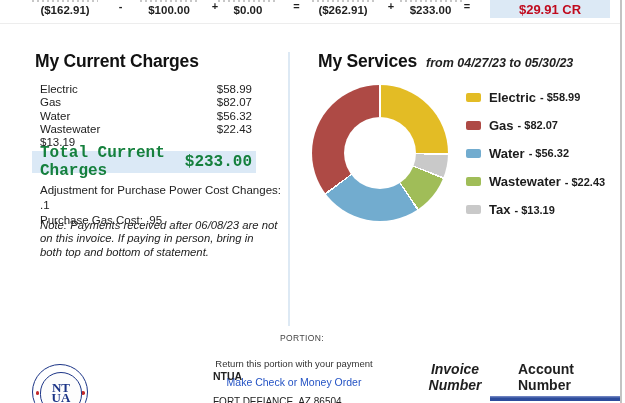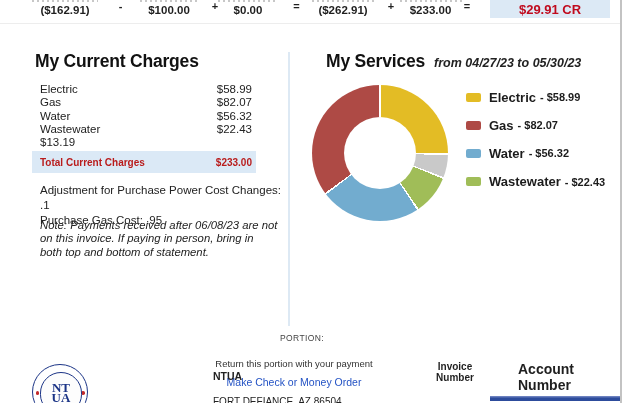--- a/index.html
+++ b/index.html
@@ -12,44 +12,44 @@
   .eq-result{position:absolute;left:490px;top:0;width:120px;height:18px;background:#dce9f5;text-align:center;}
   .eq-result span{font-size:13px;font-weight:bold;color:#c00b1e;line-height:19px;}
   .sliver{position:absolute;top:0;height:2px;background:repeating-linear-gradient(90deg,#9a9a9a 0 2px,transparent 2px 5px);opacity:.55;}
   .hdiv{position:absolute;left:0;top:23px;width:620px;height:1px;background:#ededed;}
 
   
   .cc-title{position:absolute;left:35px;top:51px;font-size:17.5px;font-weight:bold;color:#111;letter-spacing:-0.2px;}
   .cc-rows{position:absolute;left:40px;top:83px;width:212px;}
   .cc-row{display:flex;justify-content:space-between;font-size:11.5px;color:#222;line-height:13.3px;}
   .cc-total{position:absolute;left:32px;top:151px;width:224px;height:22px;background:#dbe9f6;display:flex;justify-content:space-between;align-items:center;box-sizing:border-box;padding:0 4px 0 8px;}
-  .cc-total span{font-size:10px;font-weight:bold;color:#b91c1c;}
+  .cc-total span{font-size:16px;font-weight:bold;color:#15803d;font-family:Liberation Mono, monospace;}
   .cc-adj{position:absolute;left:40px;top:183px;width:250px;font-size:11.5px;color:#222;line-height:14.8px;}
   .cc-note{position:absolute;left:40px;top:219px;width:238px;font-size:11.3px;font-style:italic;color:#222;line-height:13.4px;}
 
   .vdiv{position:absolute;left:288px;top:52px;width:2px;height:274px;background:#dde9f4;}
 
   
   .svc-title-wrap{position:absolute;left:318px;top:51px;}
-  .svc-title{font-size:17.5px;font-weight:bold;color:#111;letter-spacing:-0.2px;margin-left:8px;}
+  .svc-title{font-size:17.5px;font-weight:bold;color:#111;letter-spacing:-0.2px;}
   .svc-period{font-size:12.5px;font-weight:600;font-style:italic;color:#222;margin-left:9px;}
   .donut{position:absolute;left:312px;top:85px;width:136px;height:136px;border-radius:50%;}
   .donut-hole{position:absolute;left:32px;top:32px;width:72px;height:72px;border-radius:50%;background:#ffffff;}
   .legend{position:absolute;left:466px;top:89px;}
   .legend-row{display:flex;align-items:center;height:16px;margin-bottom:12.2px;}
   .legend-swatch{width:15px;height:9px;border-radius:2px;margin-right:8px;flex:0 0 auto;}
   .legend-name{font-size:13px;font-weight:bold;color:#1c1c1c;}
   .legend-amt{font-size:11px;font-weight:bold;color:#1c1c1c;margin-left:4px;}
 
   
   .portion{position:absolute;left:280px;top:333px;width:82px;text-align:left;font-size:8.5px;color:#444;letter-spacing:.4px;}
   .return-line{position:absolute;left:214px;top:358px;width:160px;text-align:center;font-size:9.5px;color:#333;}
   .check1{position:absolute;left:214px;top:376px;width:160px;text-align:center;font-size:10.5px;font-weight:normal;color:#2352c4;}
   .check2{position:absolute;left:214px;top:388px;width:160px;text-align:center;font-size:10.5px;font-weight:bold;color:#2352c4;margin-top:28px;}
-  .inv-label{position:absolute;left:418px;top:361px;width:74px;text-align:center;font-size:10px;font-weight:600;color:#1f1f1f;}
+  .inv-label{position:absolute;left:418px;top:361px;width:74px;text-align:center;font-size:14px;font-weight:600;color:#1f1f1f;font-style:italic;}
   .acct-label{position:absolute;left:518px;top:361px;width:82px;text-align:left;font-size:14px;font-weight:600;color:#1f1f1f;}
   .blue-bar{position:absolute;left:490px;top:396px;width:131px;height:4.5px;background:linear-gradient(180deg,#7d90c9 0%,#2d4c9c 45%);}
   .right-edge{position:absolute;left:620px;top:0;width:2px;height:403px;background:#c3c3c3;}
 
   
   .logo{position:absolute;left:32px;top:364px;width:56px;height:56px;}
   .logo-outer{position:absolute;inset:0;border:1.5px solid #1c3587;border-radius:50%;background:#fff;box-sizing:border-box;}
   .logo-inner{position:absolute;left:7px;top:7px;width:42px;height:42px;border:1.2px solid #1c3587;border-radius:50% 50% 46% 46%;background:#fdfdfd;box-sizing:border-box;display:flex;flex-direction:column;align-items:center;justify-content:center;}
   .logo-nt,.logo-ua{font-family:"Liberation Serif",serif;font-weight:bold;color:#1c3587;font-size:13px;line-height:10.5px;}
   .logo-dot{position:absolute;width:3.5px;height:3.5px;border-radius:50%;background:#c22a2a;top:26px;}
@@ -138,20 +138,25 @@
     <div class="legend-row">
       <span class="legend-swatch" style="background-color: rgb(114, 172, 207);"></span>
       <span class="legend-name">Water</span>
       <span class="legend-amt">- $56.32</span>
     </div>
     <div class="legend-row">
       <span class="legend-swatch" style="background-color: rgb(160, 189, 88);"></span>
       <span class="legend-name">Wastewater</span>
       <span class="legend-amt">- $22.43</span>
     </div>
+    <div class="legend-row">
+      <span class="legend-swatch" style="background-color: rgb(201, 201, 201);"></span>
+      <span class="legend-name">Tax</span>
+      <span class="legend-amt">- $13.19</span>
+    </div>
   </div>
 
   <div class="portion">PORTION:</div>
   <div class="return-line">Return this portion with your payment</div>
   <div class="check1">Make Check or Money Order</div>
   <div class="check2">Payable to: NTUA</div>
   <div class="inv-label">Invoice Number</div>
   <div class="acct-label">Account Number</div>
   <div class="blue-bar"></div>
   <div class="right-edge"></div>

